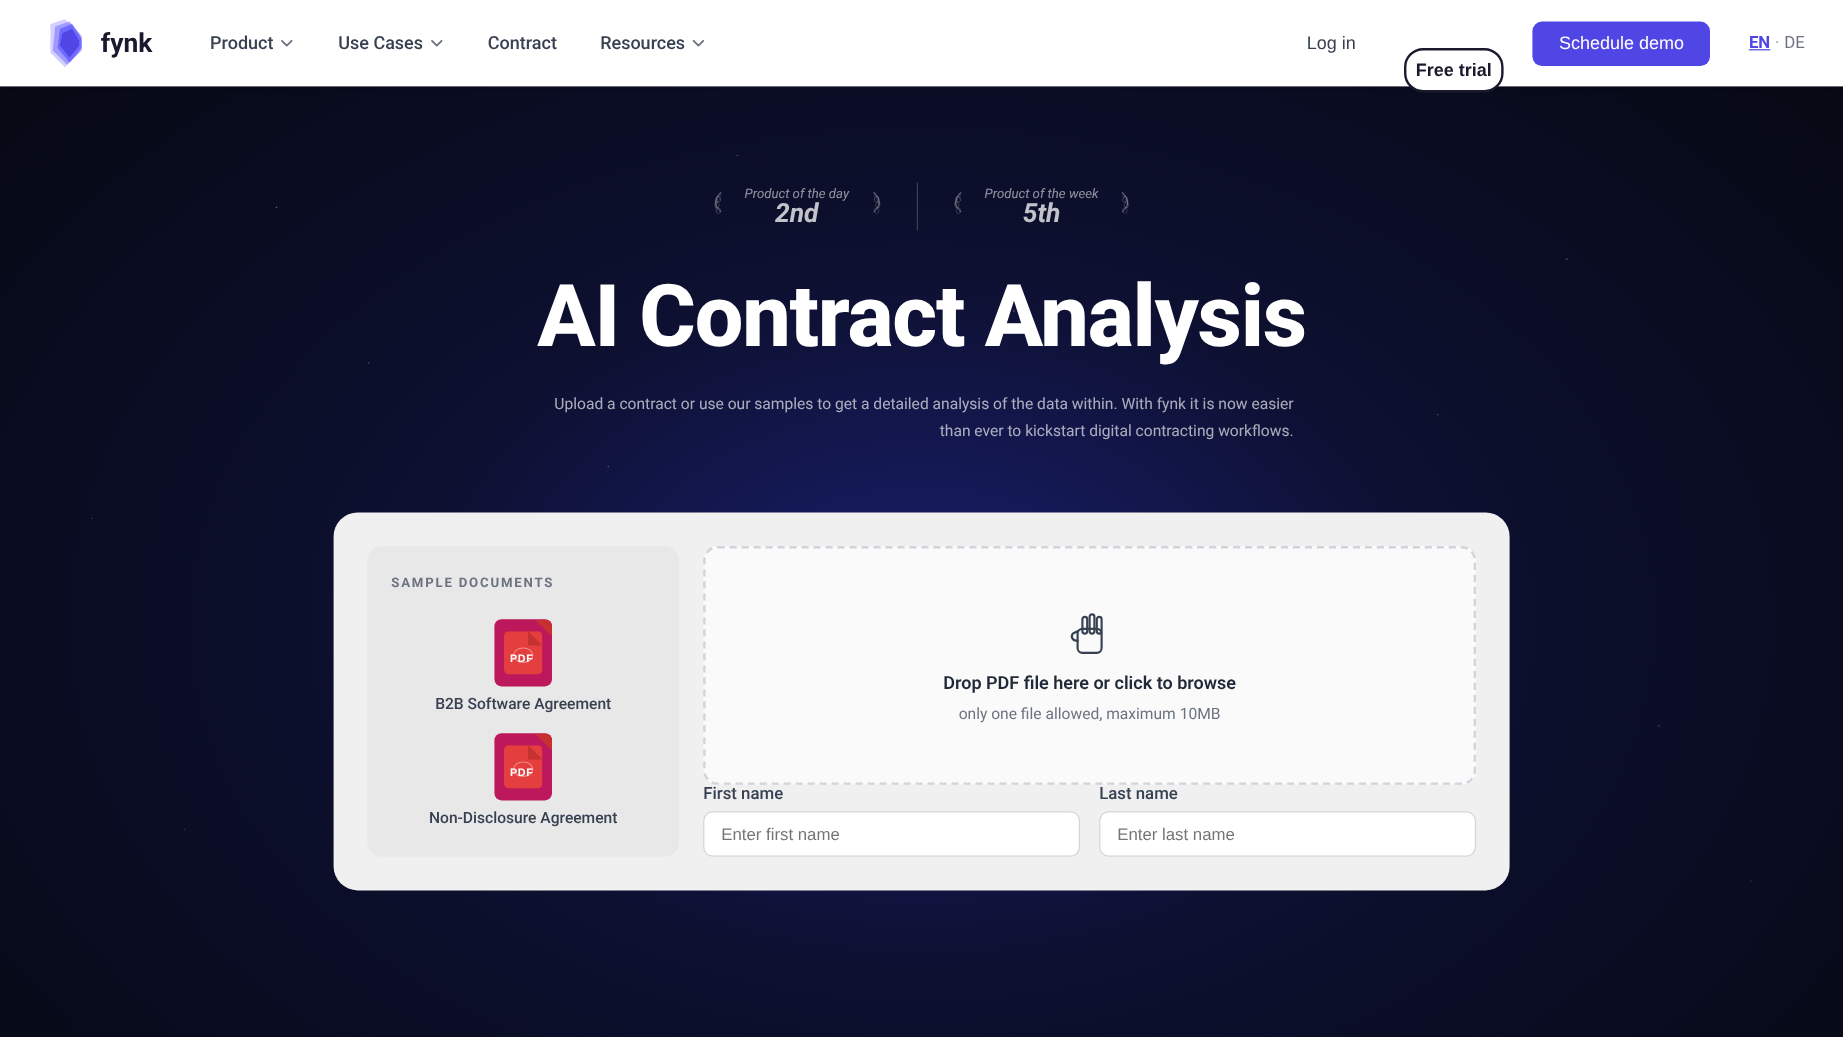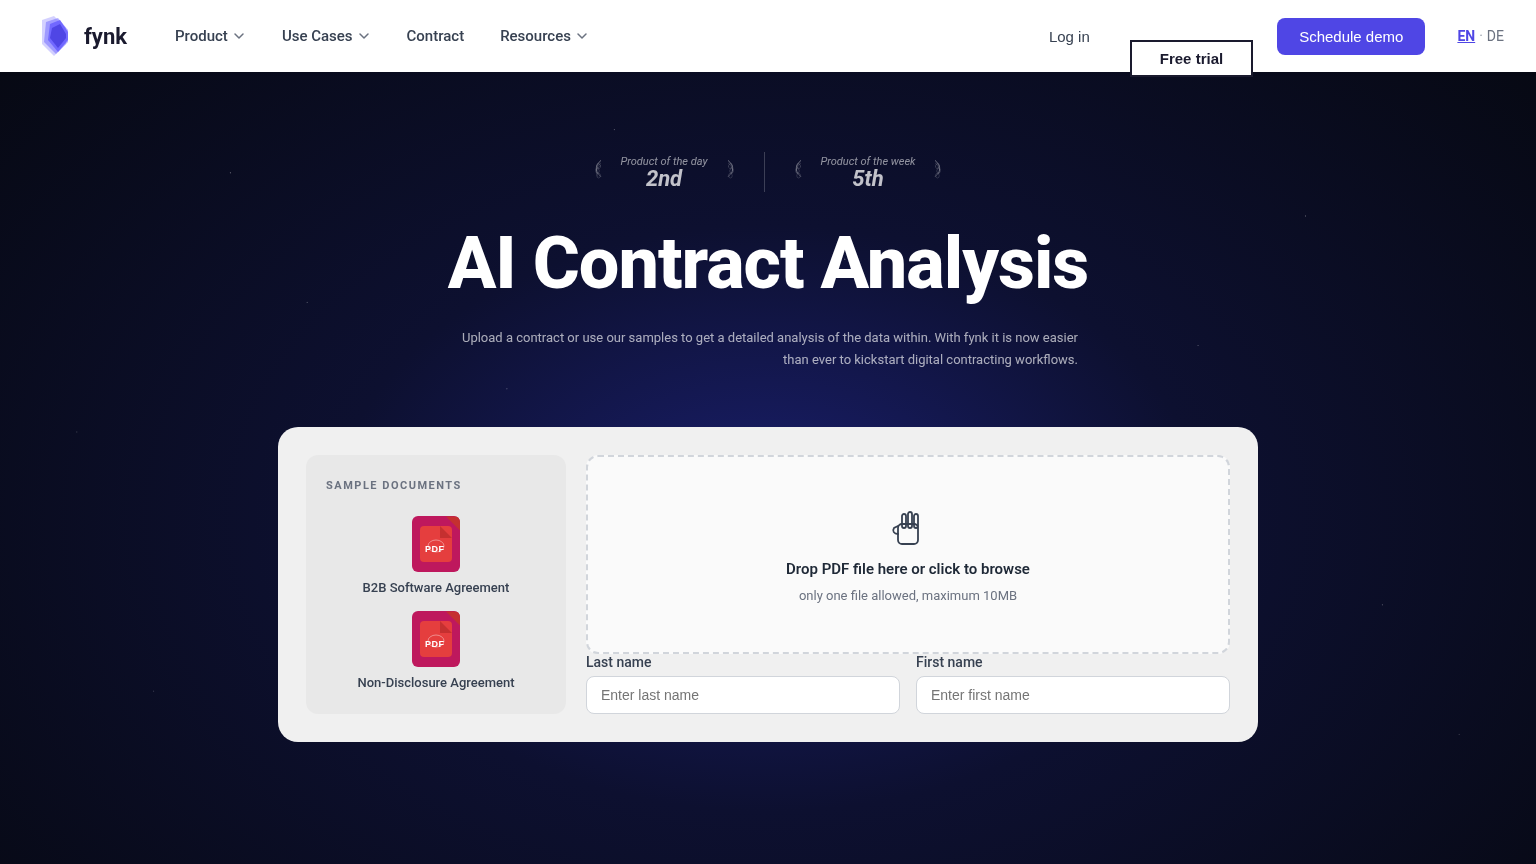--- a/index.html
+++ b/index.html
@@ -74,28 +74,28 @@
       padding: 8px 16px;
       color: #374151;
       font-size: 15px;
       font-weight: 500;
       cursor: pointer;
       background: none;
       border: none;
     }
 
     .btn-free-trial {
-      padding: 8px 28px;
+      padding: 8px 8px;
       color: #1a1a2e;
       font-size: 15px;
       font-weight: 600;
       cursor: pointer;
       background: #fff;
       border: 2px solid #1a1a2e;
-      border-radius: 0;
+      border-radius: 16px;
       margin-top: 44px;
     }
 
     .btn-schedule {
       padding: 10px 22px;
       color: #fff;
       font-size: 15px;
       font-weight: 400;
       cursor: pointer;
       background: #4f46e5;
@@ -548,24 +548,24 @@
             <rect x="26" y="8" width="4" height="14" rx="2" fill="none" stroke="#374151" stroke-width="1.8"></rect>
 
             <path d="M10 28 C6 28, 4 25, 6 22 L10 20" stroke="#374151" stroke-width="1.8" fill="none" stroke-linecap="round"></path>
           </svg>
           <span class="drop-text-main">Drop PDF file here or click to browse</span>
           <span class="drop-text-sub">only one file allowed, maximum 10MB</span>
         </div>
 
         <div class="form-row">
           <div class="form-group">
+            <label class="form-label">First name</label>
+            <input class="form-input" type="text" placeholder="Enter first name" style="">
+          </div>
+          <div class="form-group">
             <label class="form-label">Last name</label>
             <input class="form-input" type="text" placeholder="Enter last name" style="">
-          </div>
-          <div class="form-group">
-            <label class="form-label">First name</label>
-            <input class="form-input" type="text" placeholder="Enter first name" style="">
           </div>
         </div>
       </div>
     </div>
   </div>
 </section>
 
 </body></html>

